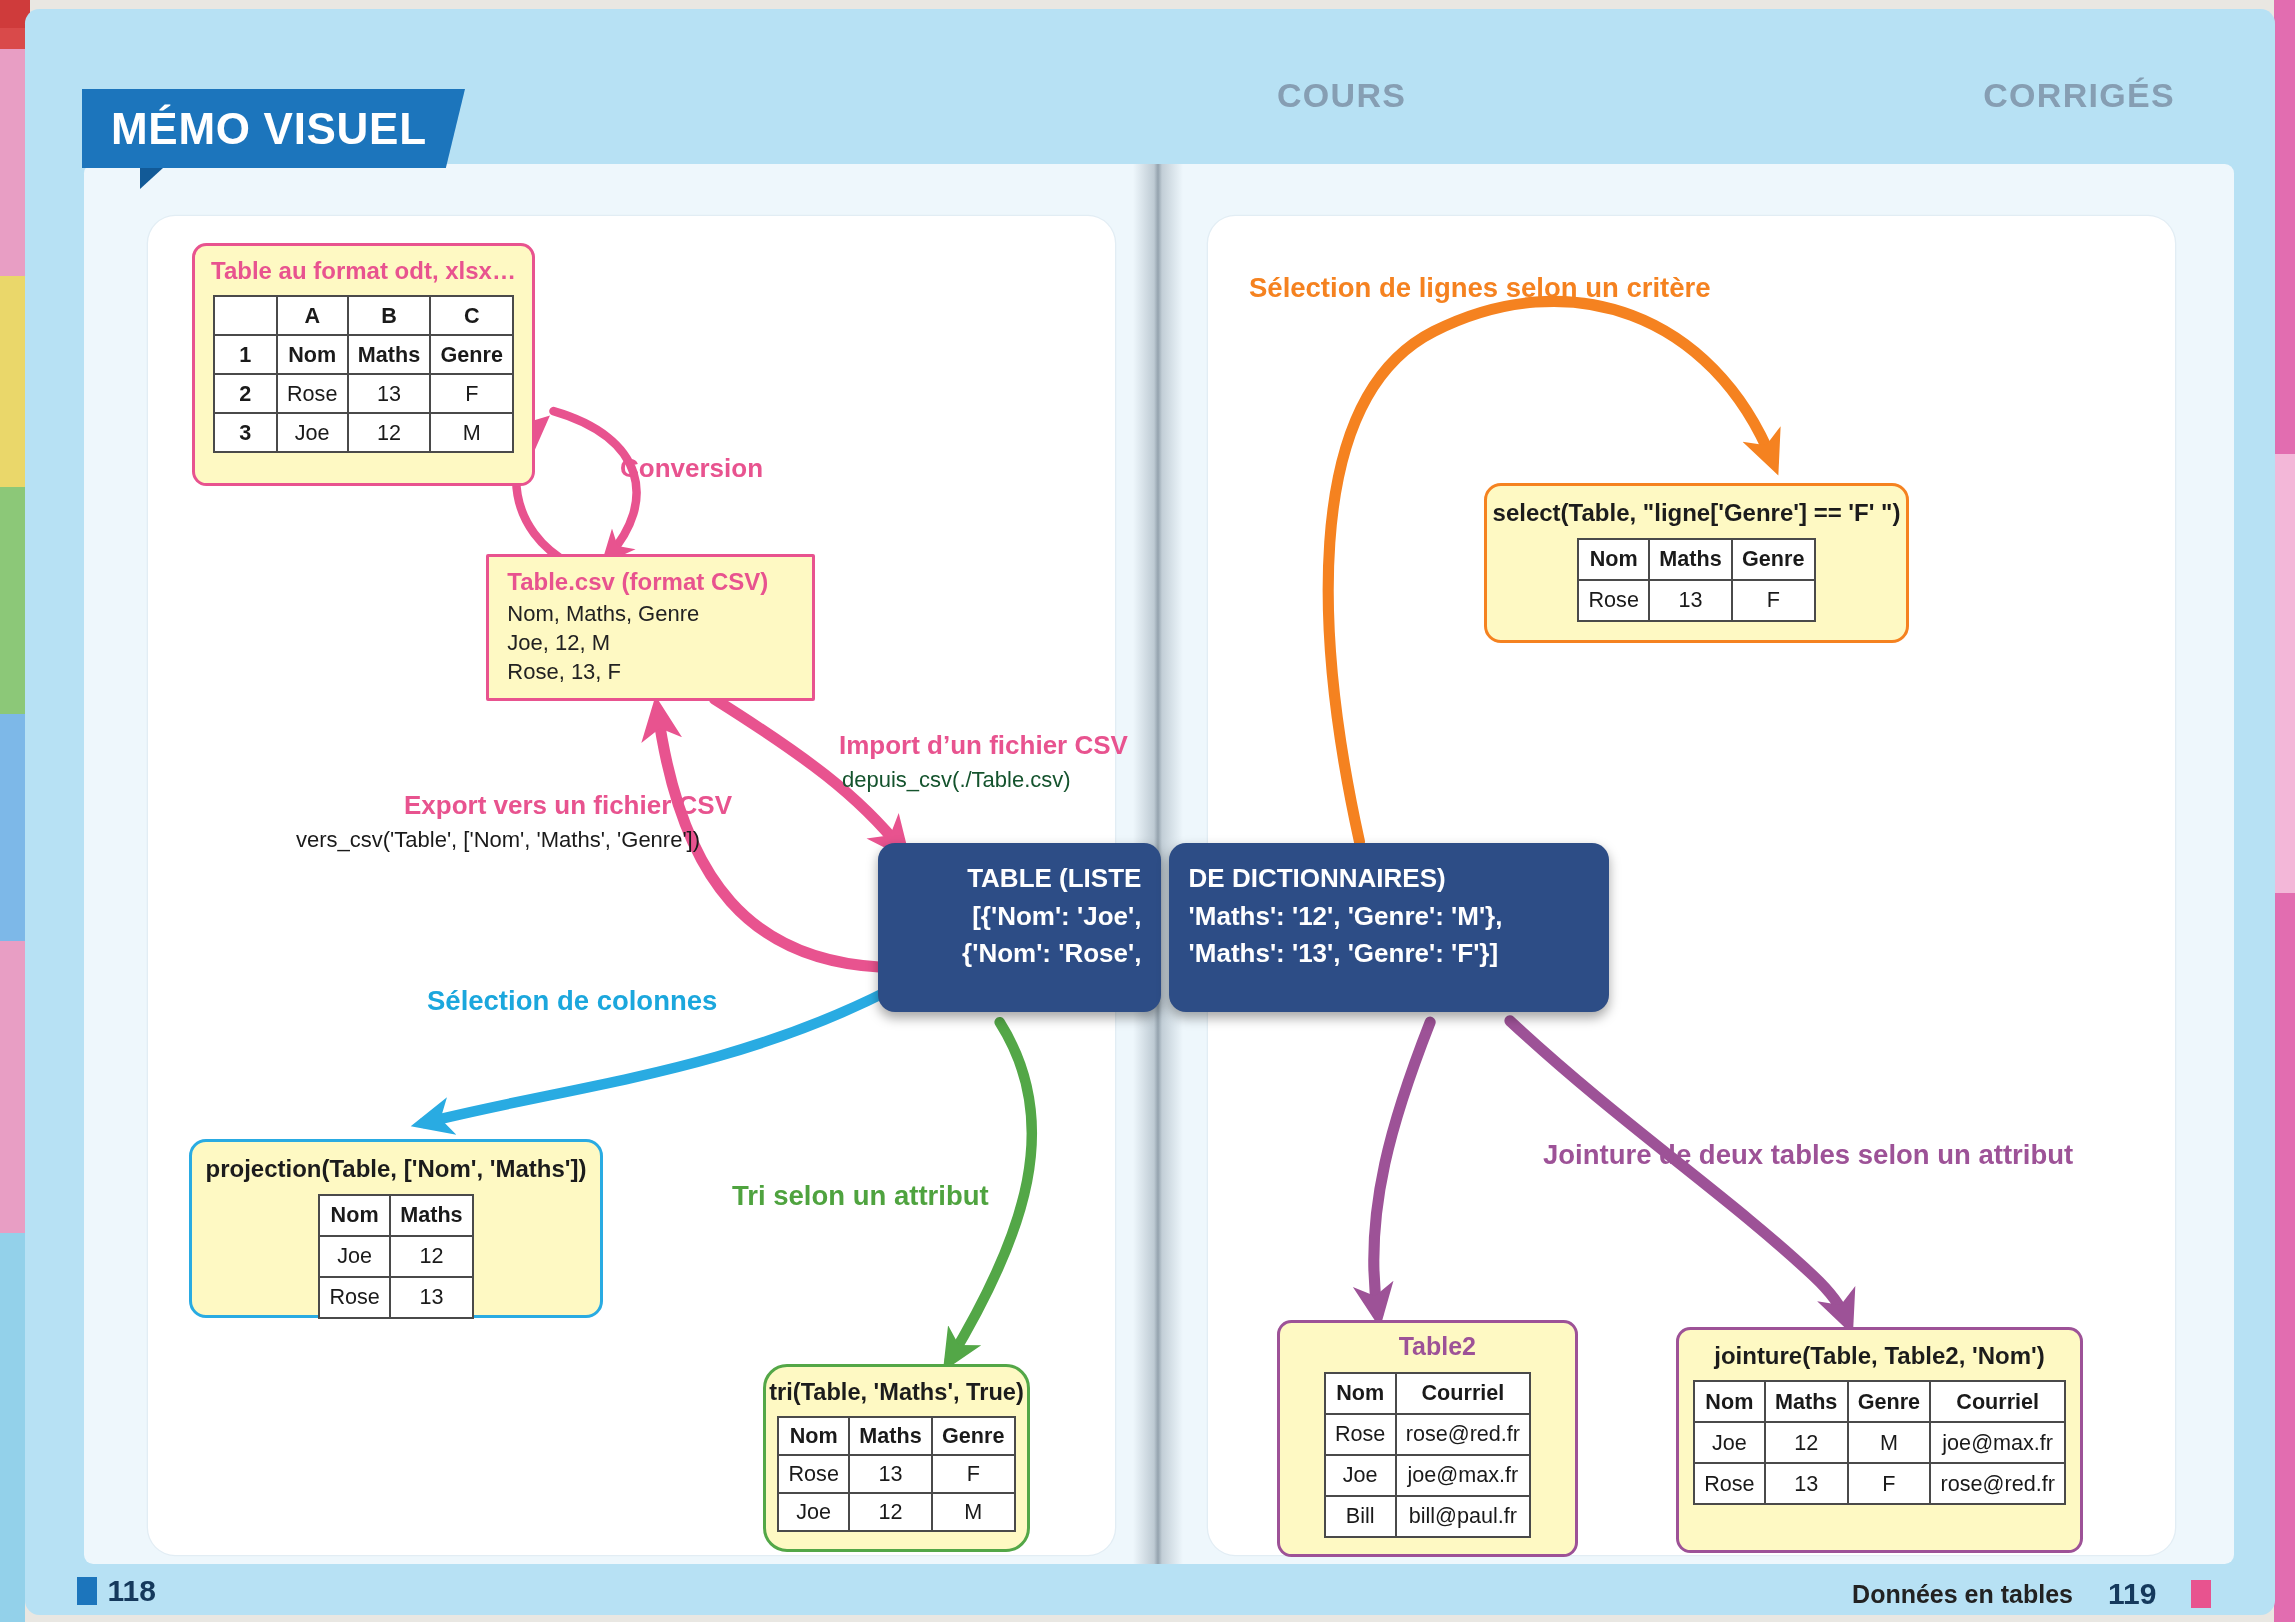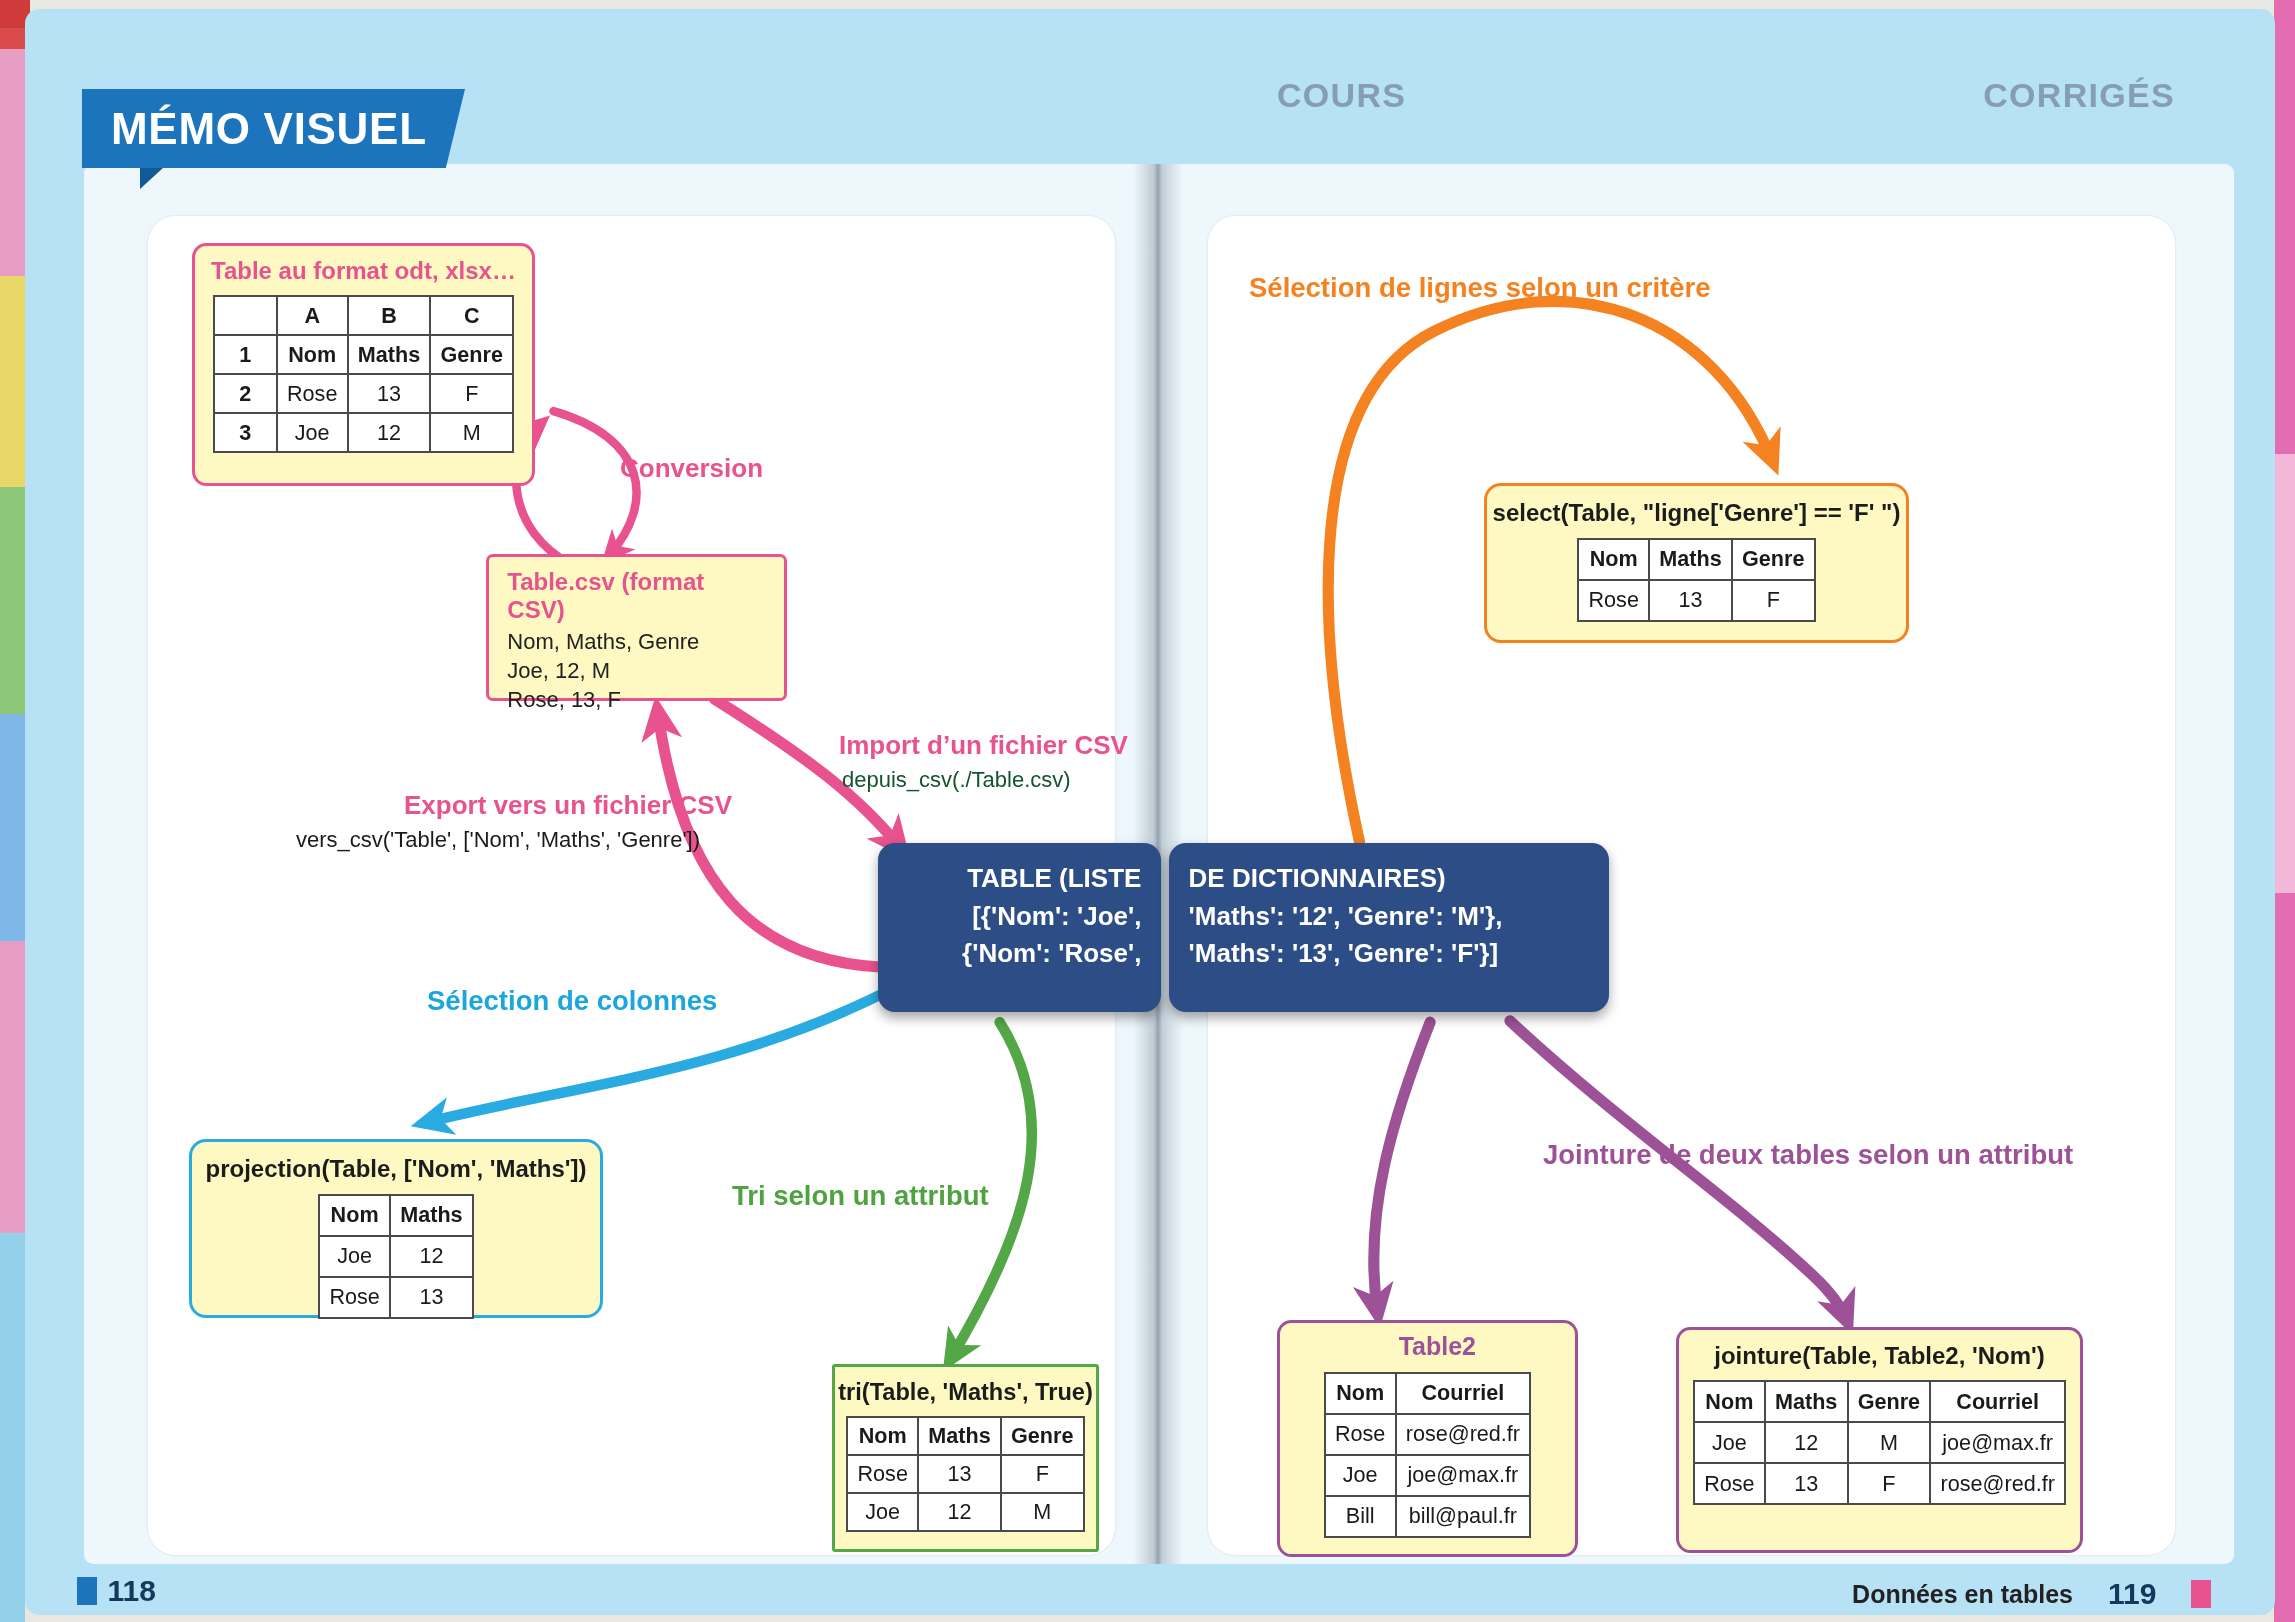--- a/index.html
+++ b/index.html
@@ -43,41 +43,41 @@
   td.hgray{background:#d5d0d5;font-weight:bold}
   td.hcorner{background:#eebbd6;min-width:41px}
   td.hnum{background:#eebbd6;font-weight:bold;min-width:41px}
   td.bcell{font-weight:bold;background:#f4f2f4}
   td.wide{min-width:149px}
 
   .box-odt{left:192px;top:243px;width:343px;height:243px;border:3.9px solid #e8538f;border-radius:14.4px;padding-top:10.5px}
   .box-odt .btitle{color:#e8538f;font-size:24px}
   .box-odt table.grid td{height:39px}
 
-  .box-csv{left:486px;top:554px;width:301px;height:147px;border:3.9px solid #e8538f;border-radius:7px;padding:10.5px 18.3px}
+  .box-csv{left:486px;top:554px;width:329px;height:147px;border:3.9px solid #e8538f;border-radius:2px;padding:10.5px 18.3px}
   .box-csv .btitle{color:#e8538f;font-size:24px;text-align:left;margin-bottom:3.9px}
   .box-csv .line{font-size:22px;color:#222;line-height:1.32}
 
   .cnode-half{position:absolute;background:#2d4d86;border-radius:17px;box-shadow:0 5.2px 11.8px rgba(0,0,0,.35);
     color:#fff;font-weight:bold;font-size:26px;line-height:1.45;padding:17px 19.6px;white-space:nowrap;z-index:7}
   .cnode-left{left:878px;top:843px;width:283px;height:169px;text-align:right}
   .cnode-right{left:1169px;top:843px;width:440px;height:169px;text-align:left}
 
   .lbl{position:absolute;font-weight:bold;z-index:6;white-space:nowrap}
   .lbl-pink{color:#e8538f;font-size:26px}
   .lbl-code{color:#14532d;font-size:22px;font-weight:normal}
   .lbl-codeb{color:#1a1a1a;font-size:22px;font-weight:normal}
   .lbl-blue{color:#1ba7dd;font-size:27.5px}
   .lbl-green{color:#4fa33f;font-size:27.5px}
   .lbl-orange{color:#f58220;font-size:27.5px}
   .lbl-purple{color:#9d5297;font-size:27.5px}
 
   .box-projection{left:189px;top:1139px;width:414px;height:179px;border:3.9px solid #29abe2;border-radius:17px;padding-top:13px}
   .box-projection .btitle{font-size:24px}
-  .box-tri{left:832px;top:1364px;width:267px;height:188px;border:3.9px solid #53a747;border-radius:3px;padding-top:11.8px}
+  .box-tri{left:763px;top:1364px;width:267px;height:188px;border:3.9px solid #53a747;border-radius:24px;padding-top:11.8px}
   .box-tri .btitle{font-size:23.6px}
   .box-tri table.grid td{height:38px;min-width:68px}
   .box-select{left:1484px;top:483px;width:425px;height:160px;border:3.9px solid #f58220;border-radius:17px;padding-top:13px}
   .box-select .btitle{font-size:24px}
   .box-table2{left:1277px;top:1320px;width:301px;height:237px;border:3.9px solid #9d5297;border-radius:14.4px;padding-top:9.2px}
   .box-table2 .btitle{text-align:center;color:#9d5297;font-size:25px;padding-left:19.6px}
   .box-jointure{left:1676px;top:1327px;width:407px;height:226px;border:3.9px solid #9d5297;border-radius:14.4px;padding-top:11.8px}
   .box-jointure .btitle{font-size:24px}
 
   .foot-left{position:absolute;left:77px;top:1574px;display:flex;align-items:center;gap:11px;z-index:5}

